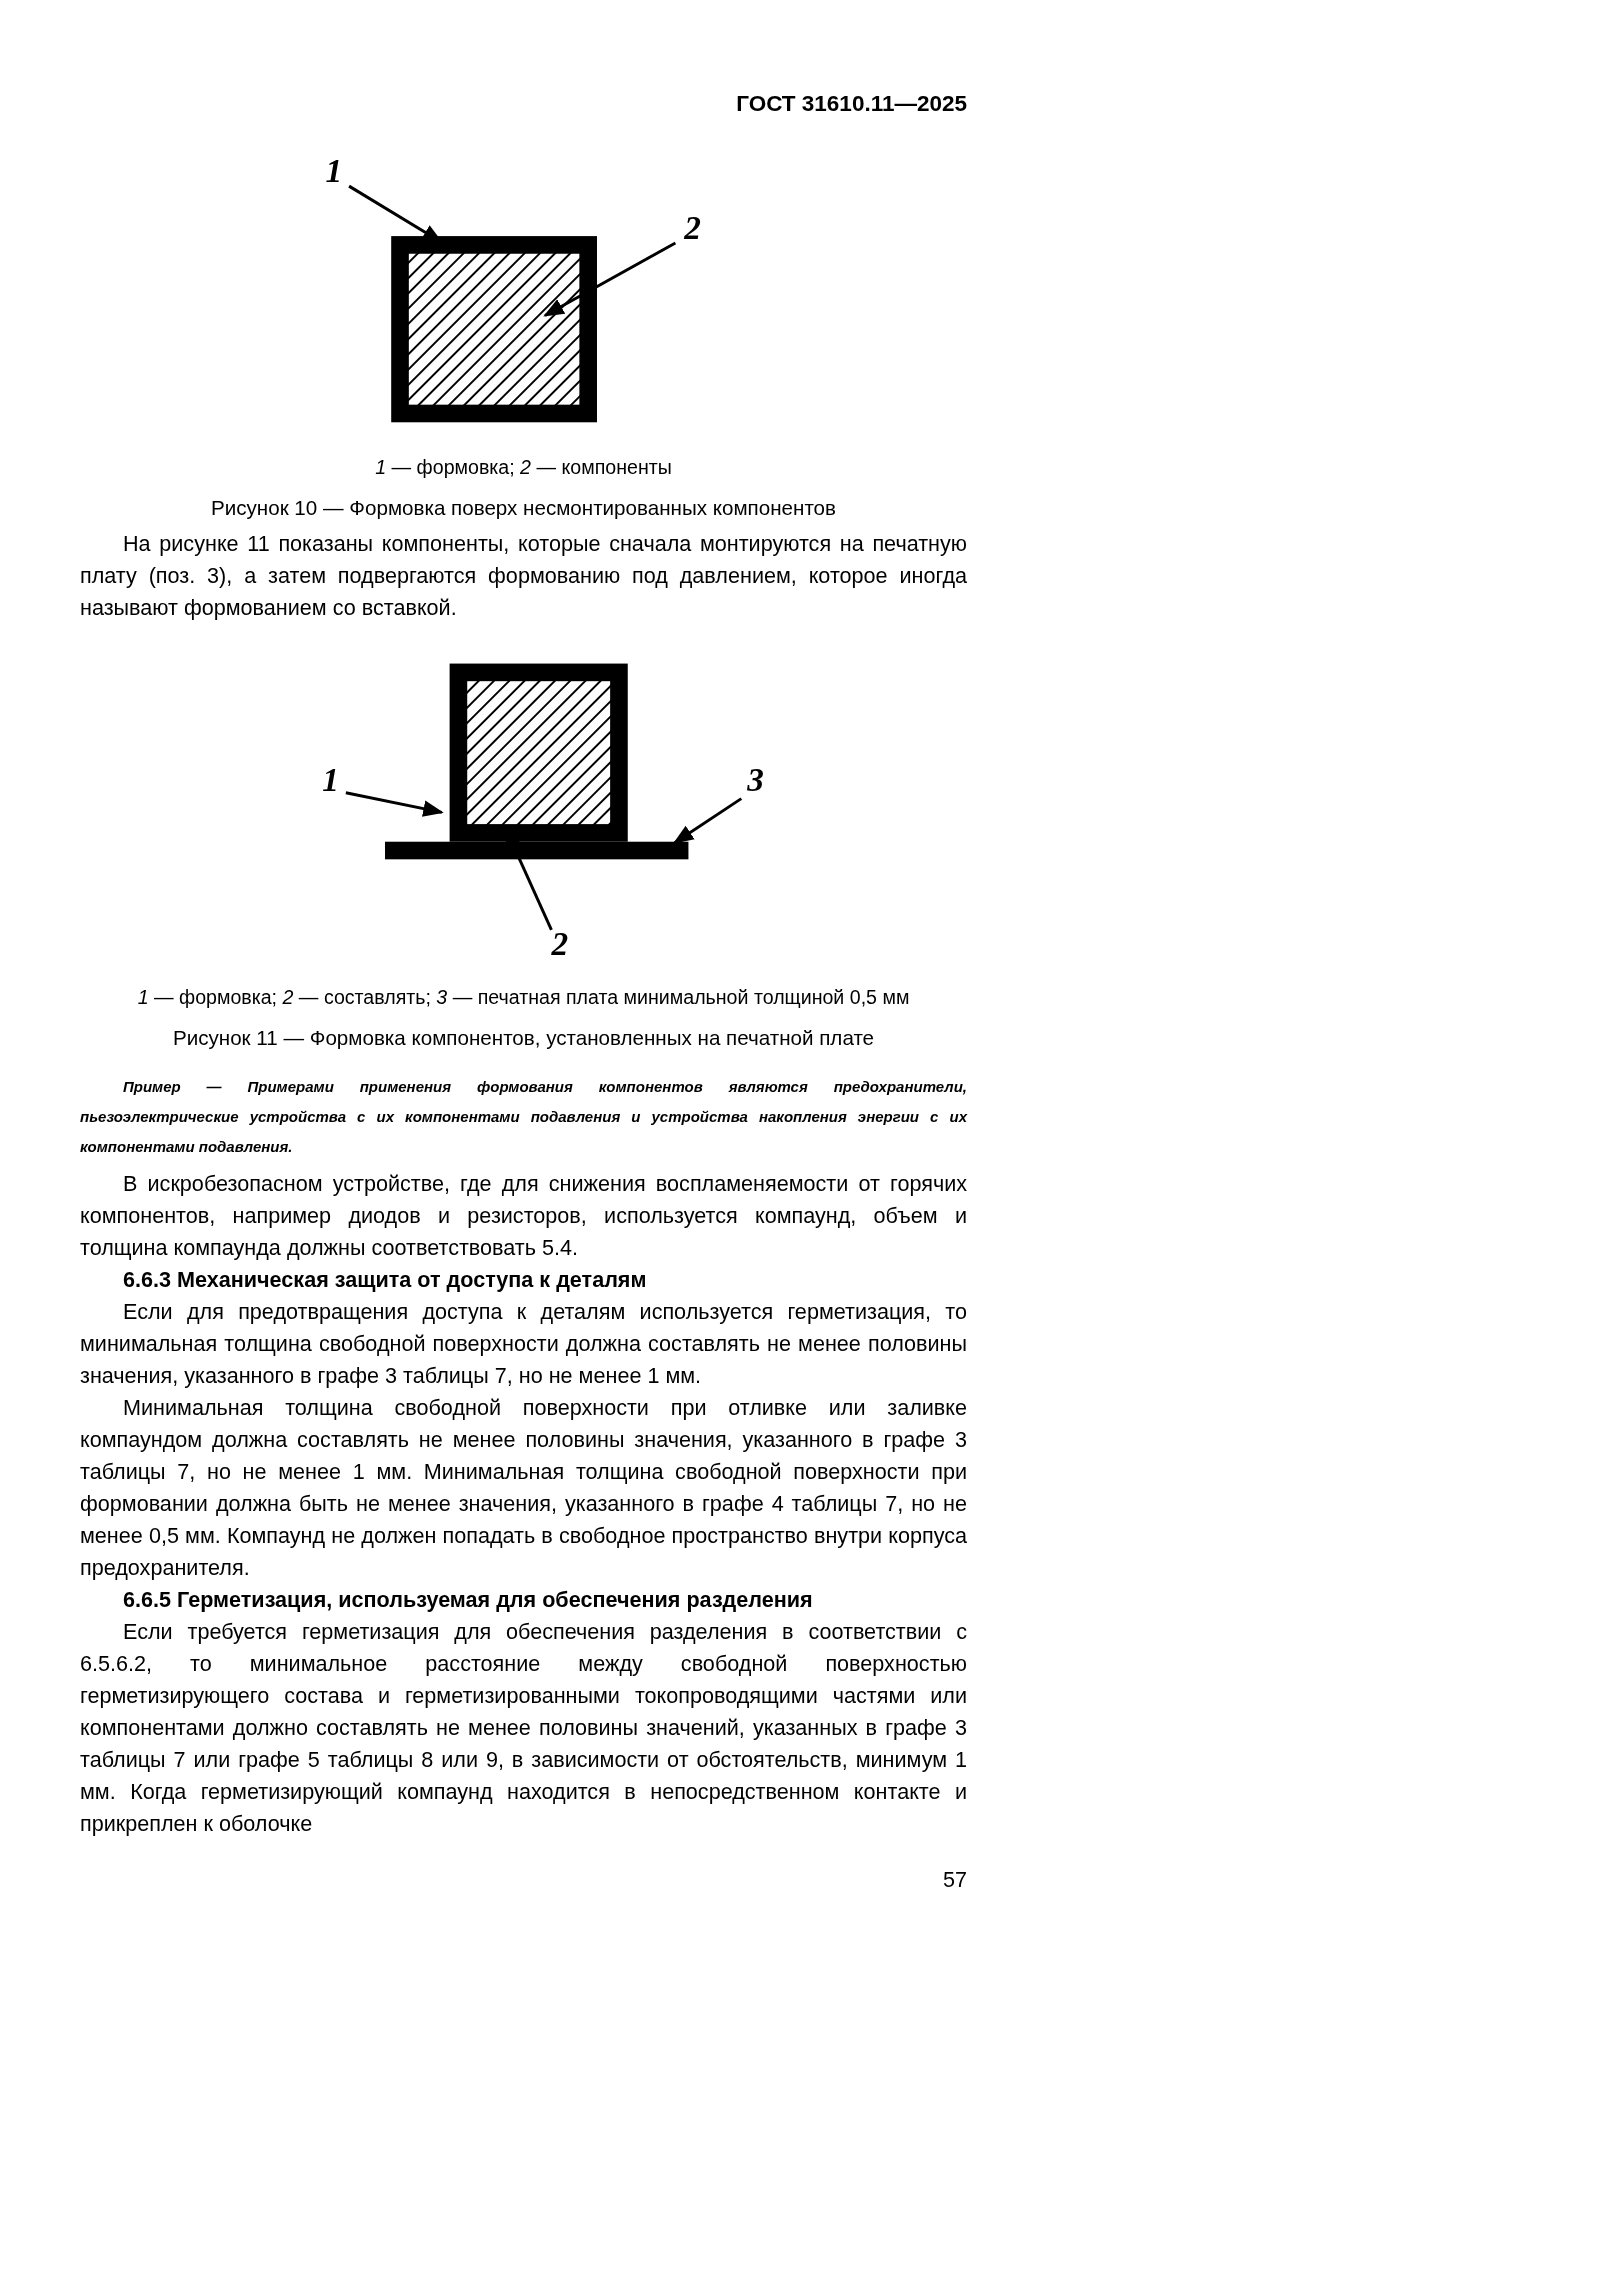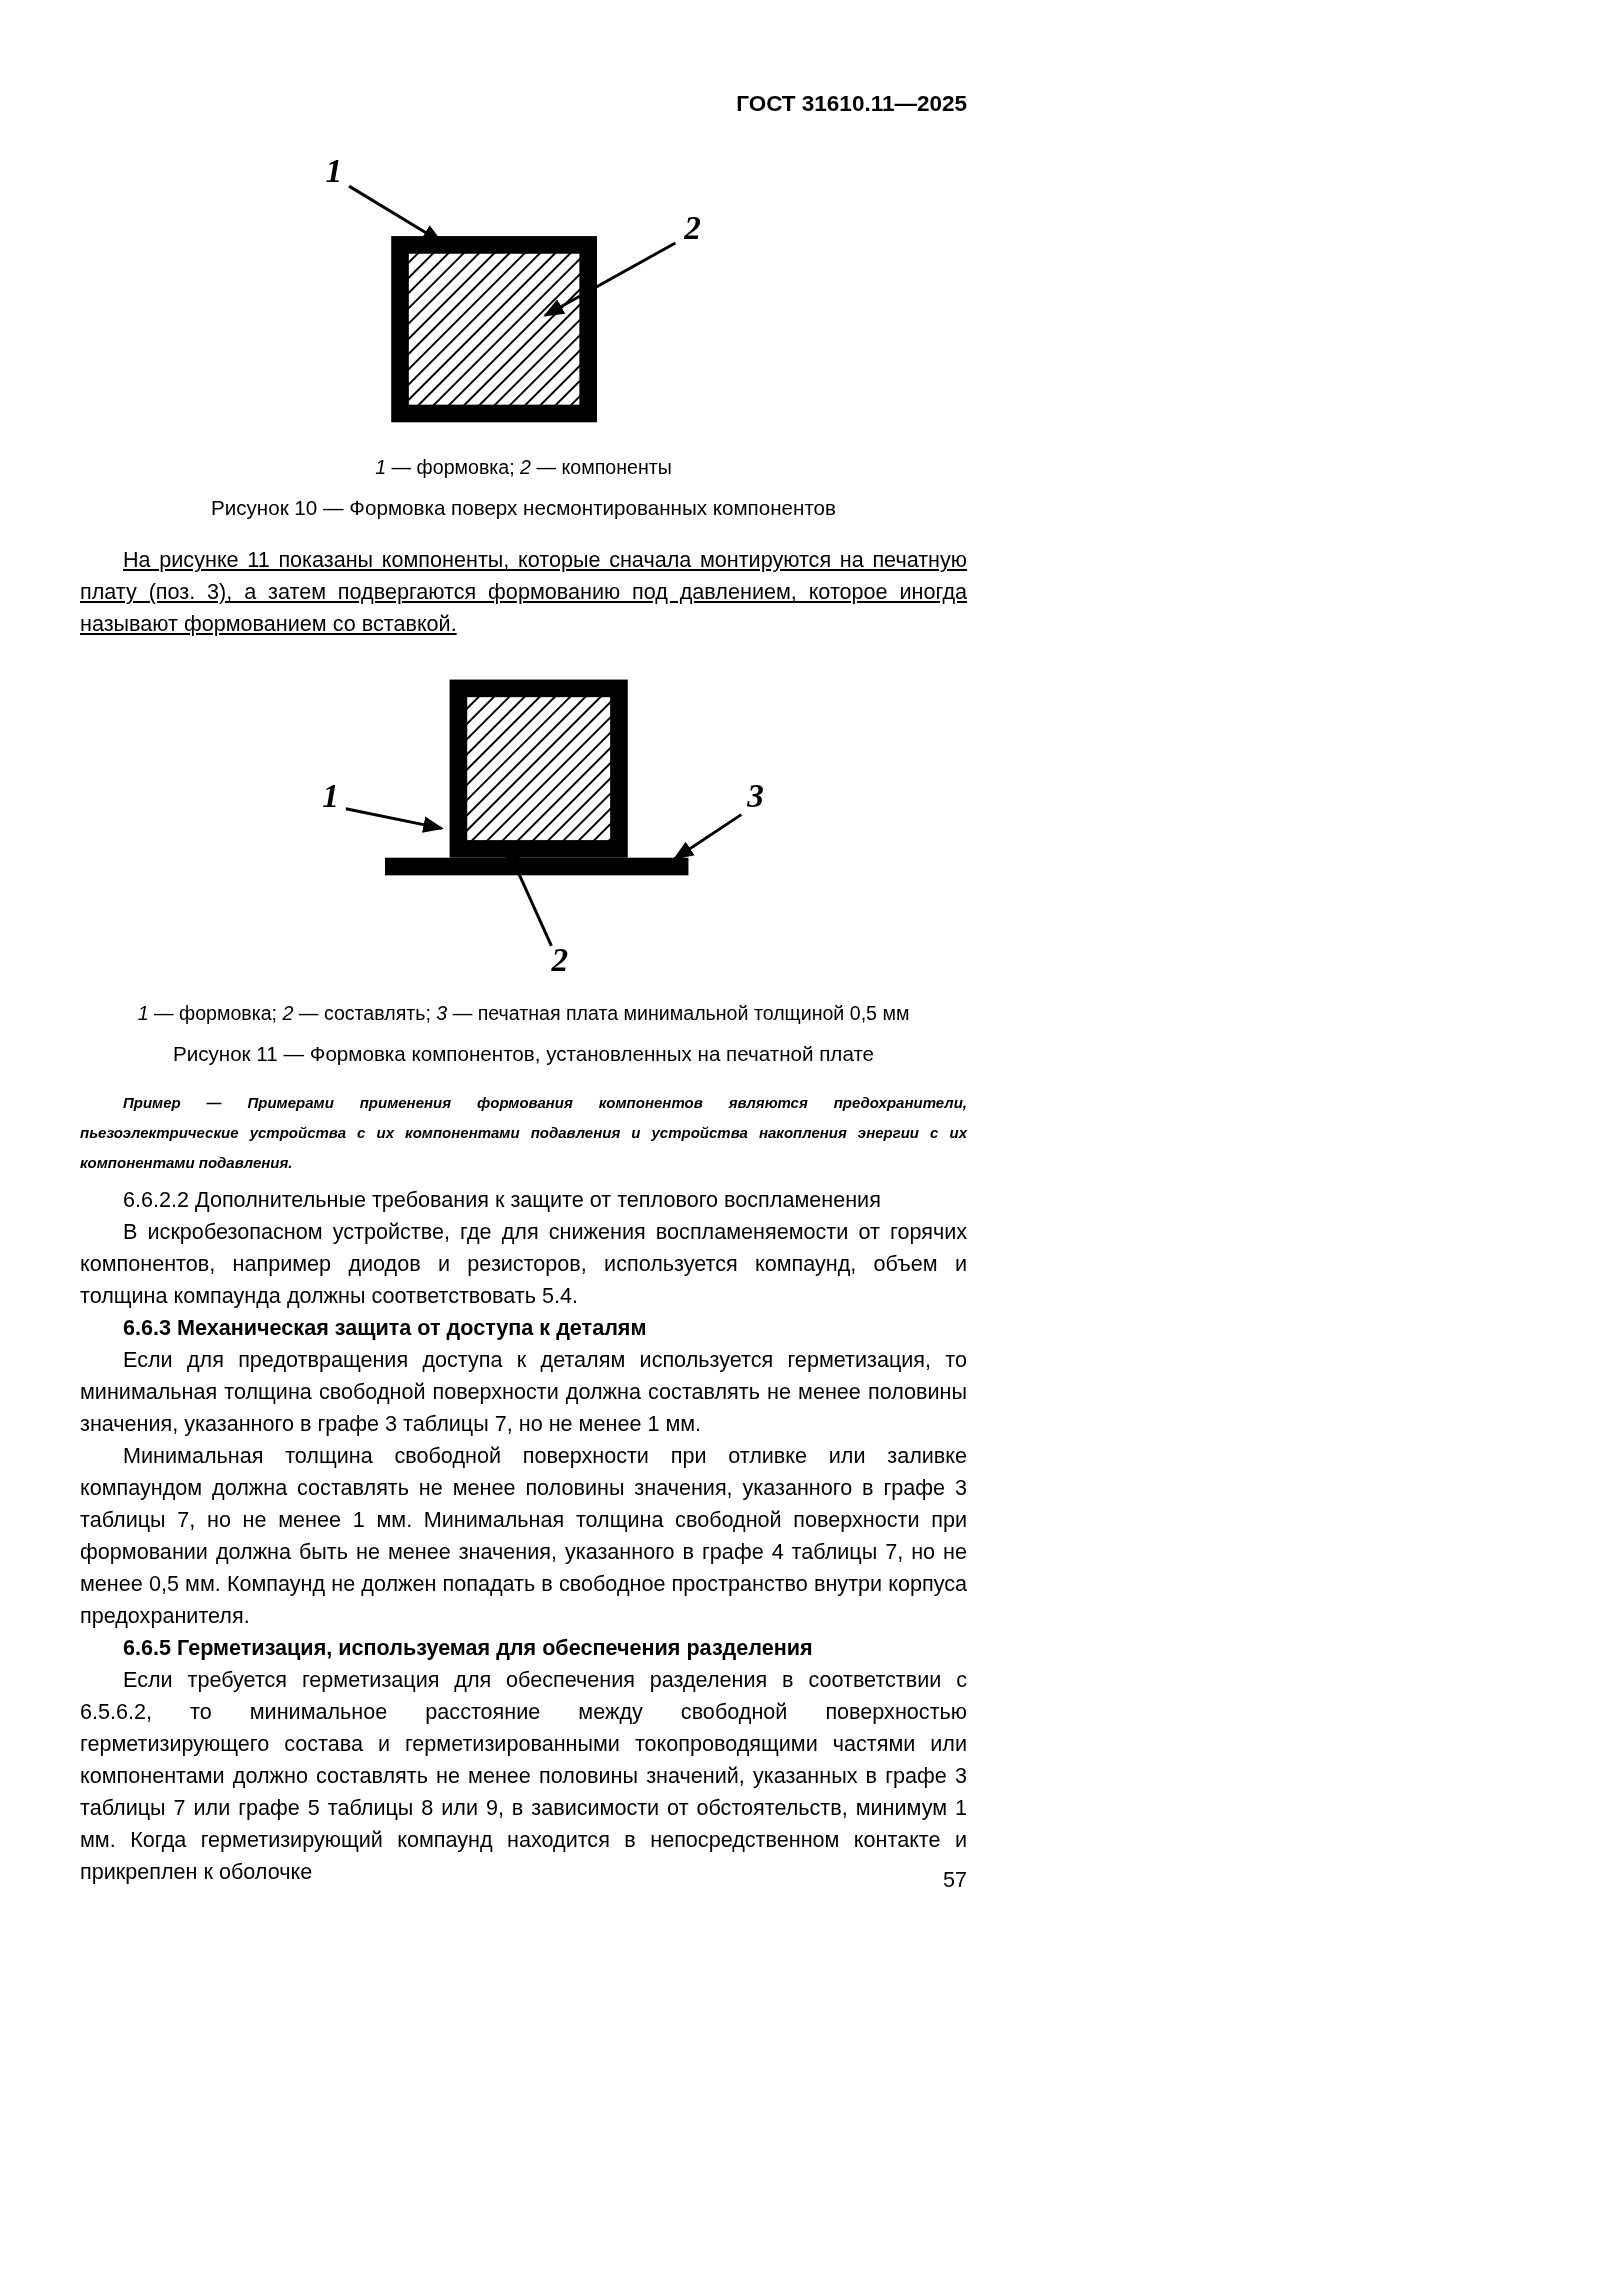--- a/index.html
+++ b/index.html
@@ -50,21 +50,21 @@
     line-height: 25.5px;
     margin-top: 15.7px;
   }
   p.body-text {
     font-size: 21.6px;
     line-height: 32px;
     text-align: justify;
     text-indent: 43px;
     margin: 0;
   }
-  p.mt { margin-top: 24px; text-decoration: underline; }
+  p.mt { margin-top: 8px; }
   p.heading { font-weight: bold; }
   p.example {
     font-weight: bold;
     font-style: italic;
     font-size: 15px;
     line-height: 30px;
     margin-top: 21.6px;
     margin-bottom: 5.9px;
   }
   .page-number {
@@ -126,21 +126,20 @@
         <text class="callout-num" x="518" y="150">3</text>
         <line x1="318" y1="292" x2="272" y2="190" stroke="#000000" stroke-width="3" marker-end="url(#ah11)"></line>
         <text class="callout-num" x="318" y="318">2</text>
       </svg>
       <div class="fig-legend"><i>1</i><span> — формовка; </span><i>2</i><span> — составлять; </span><i>3</i><span> — печатная плата минимальной толщиной 0,5 мм</span></div>
       <div class="fig-caption">Рисунок 11 — Формовка компонентов, установленных на печатной плате</div>
     </div>
 
     <p class="body-text example">Пример — Примерами применения формования компонентов являются предохранители, пьезоэлектрические устройства с их компонентами подавления и устройства накопления энергии с их компонентами подавления.</p>
 
-    <p class="body-text">6.6.2.2 Дополнительные требования к защите от теплового воспламенения</p>
     <p class="body-text">В искробезопасном устройстве, где для снижения воспламеняемости от горячих компонентов, например диодов и резисторов, используется компаунд, объем и толщина компаунда должны соответствовать 5.4.</p>
 
     <p class="body-text heading">6.6.3 Механическая защита от доступа к деталям</p>
     <p class="body-text">Если для предотвращения доступа к деталям используется герметизация, то минимальная толщина свободной поверхности должна составлять не менее половины значения, указанного в графе 3 таблицы 7, но не менее 1 мм.</p>
 
     <p class="body-text">Минимальная толщина свободной поверхности при отливке или заливке компаундом должна составлять не менее половины значения, указанного в графе 3 таблицы 7, но не менее 1 мм. Минимальная толщина свободной поверхности при формовании должна быть не менее значения, указанного в графе 4 таблицы 7, но не менее 0,5 мм. Компаунд не должен попадать в свободное пространство внутри корпуса предохранителя.</p>
 
     <p class="body-text heading">6.6.5 Герметизация, используемая для обеспечения разделения</p>
     <p class="body-text">Если требуется герметизация для обеспечения разделения в соответствии с 6.5.6.2, то минимальное расстояние между свободной поверхностью герметизирующего состава и герметизированными токопроводящими частями или компонентами должно составлять не менее половины значений, указанных в графе 3 таблицы 7 или графе 5 таблицы 8 или 9, в зависимости от обстоятельств, минимум 1 мм. Когда герметизирующий компаунд находится в непосредственном контакте и прикреплен к оболочке</p>
 

